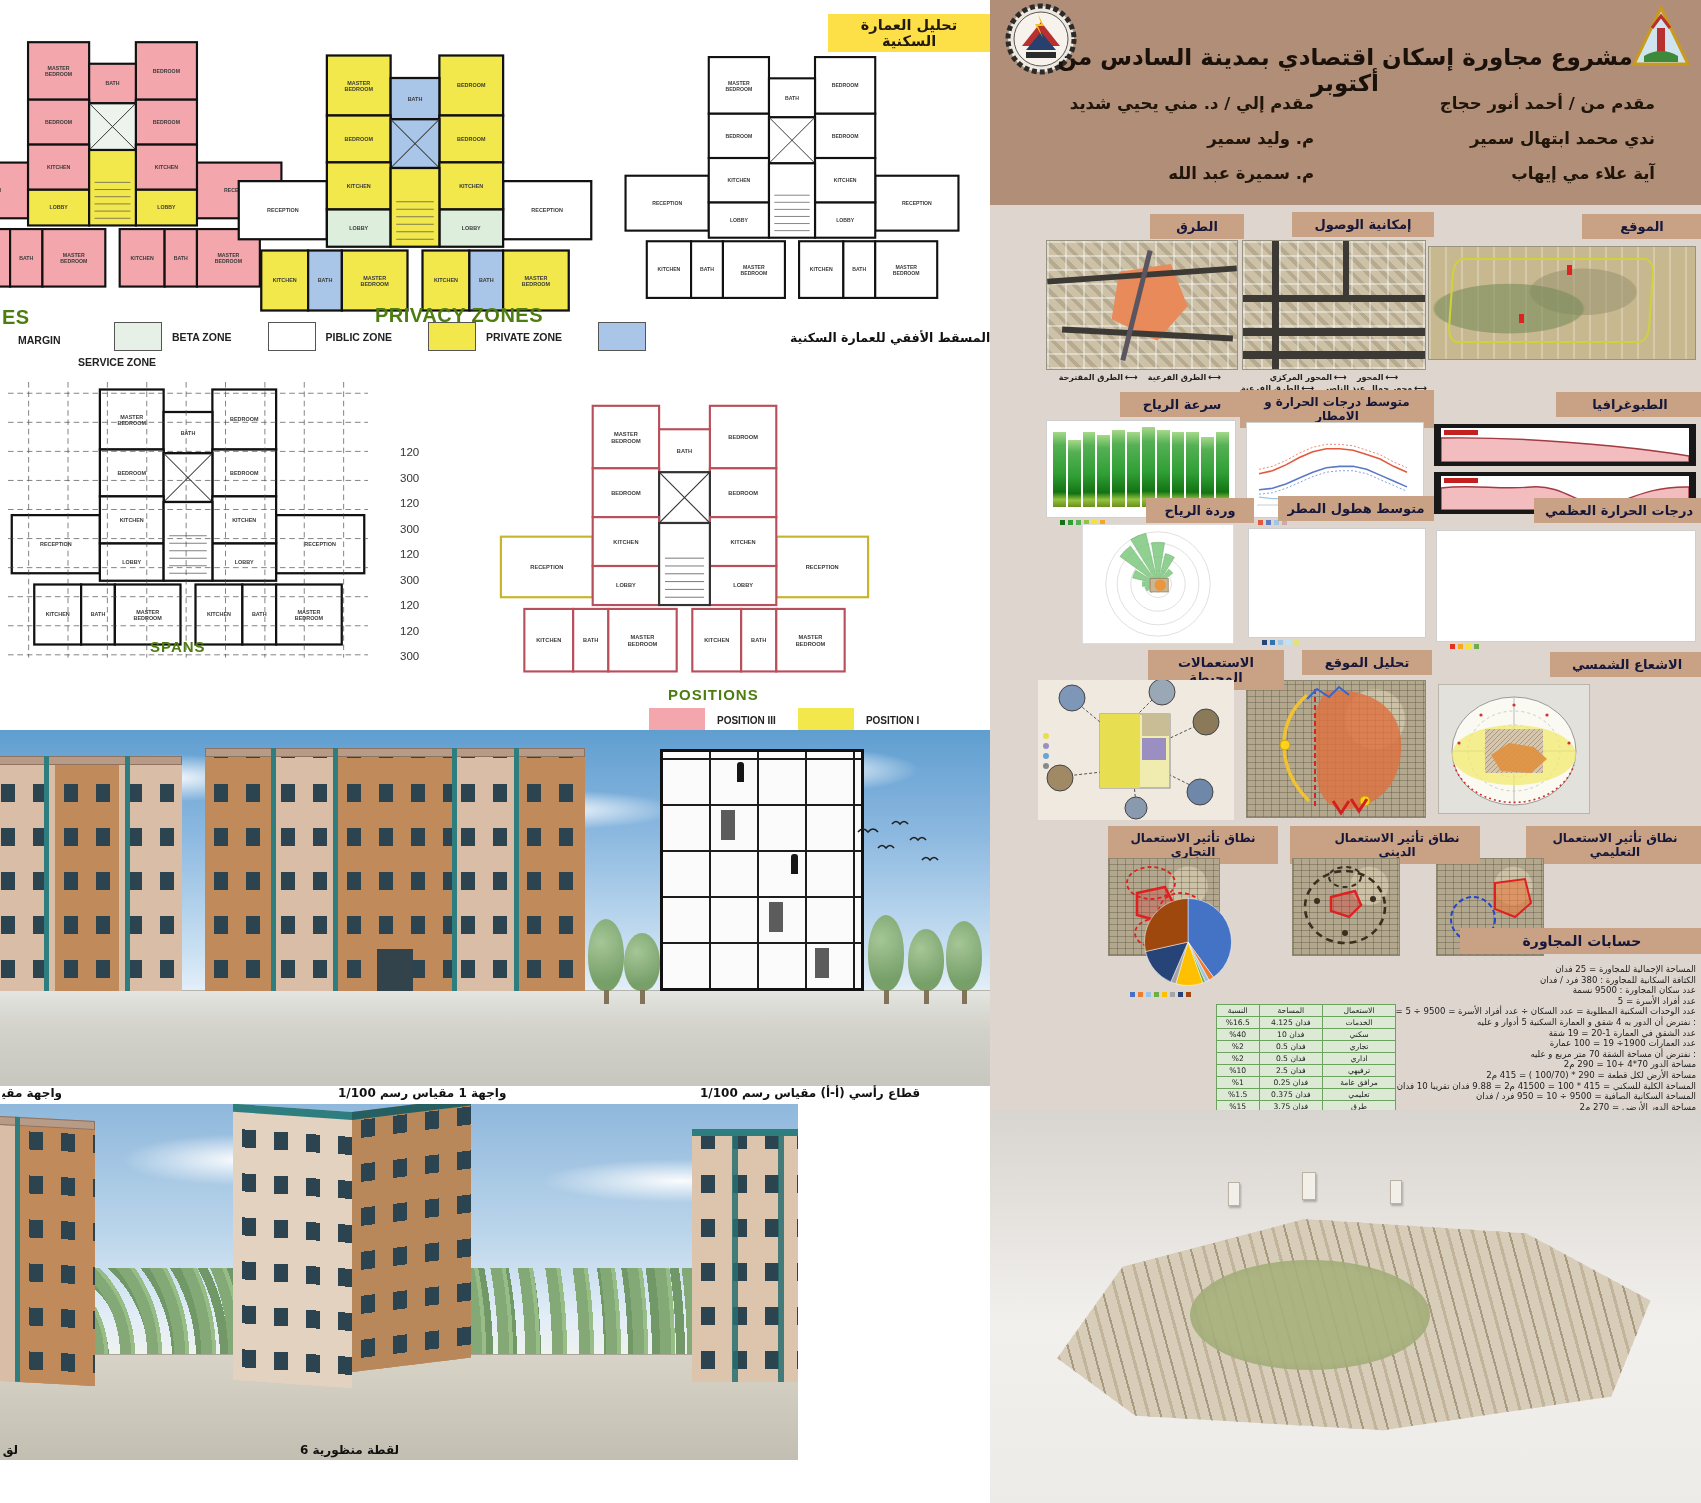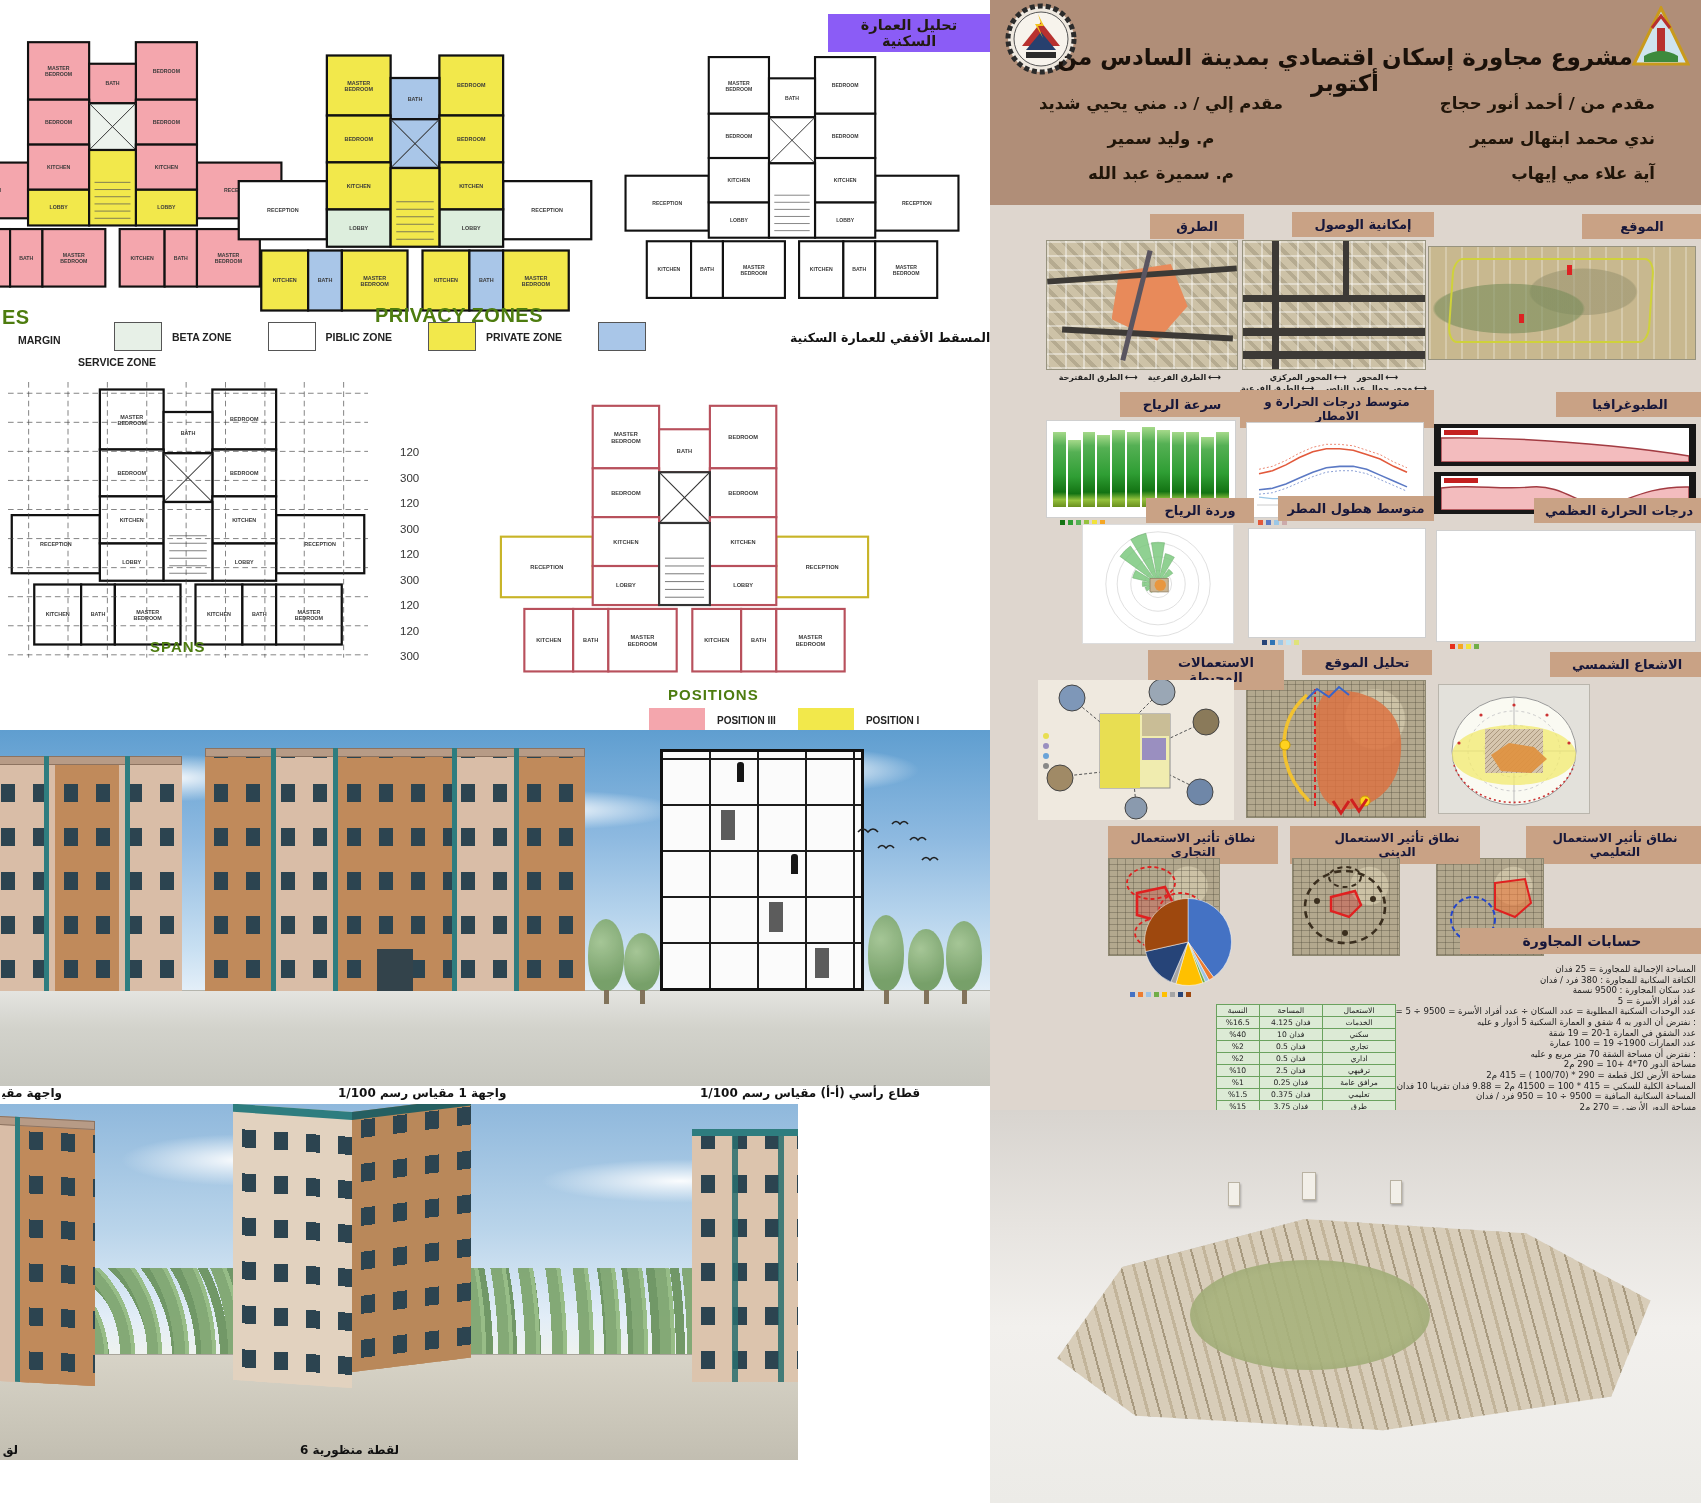--- a/index.html
+++ b/index.html
@@ -1,21 +1,21 @@
 <!DOCTYPE html>
 <html lang="ar"><head>
 <meta charset="utf-8">
 <style>
   html,body{margin:0;padding:0;background:#888;}
   .canvas{position:relative;width:1701px;height:1503px;background:#ffffff;overflow:hidden;
           font-family:"DejaVu Sans","Liberation Sans",sans-serif;}
   .abs{position:absolute;}
   
   .board{position:absolute;left:0;top:0;width:990px;height:1503px;background:#fff;}
-  .tan-chip{background:#8b5cf6;color:#221a12;font-weight:bold;font-size:14.5px;padding:3px 10px;direction:rtl;text-align:center;}
+  .tan-chip{background:#fde047;color:#221a12;font-weight:bold;font-size:14.5px;padding:3px 10px;direction:rtl;text-align:center;}
   .lat-head{font-family:"Liberation Sans",sans-serif;font-weight:bold;color:#4d7c0f;letter-spacing:.5px;}
   .sw{display:inline-block;border:1px solid #555;vertical-align:middle;}
   .lg-lab{font-family:"Liberation Sans",sans-serif;font-weight:bold;font-size:10.5px;color:#222;}
   .plan{position:absolute;}
   .plan svg{display:block;width:100%;height:auto;}
   .dimcol{position:absolute;display:flex;flex-direction:column;justify-content:space-between;
           font-family:"Liberation Sans",sans-serif;font-size:11.5px;color:#333;}
   .ar-cap{direction:rtl;font-weight:bold;font-size:12.5px;color:#111;white-space:nowrap;}
   
   .elev-strip{position:absolute;left:0;top:730px;width:990px;height:356px;overflow:hidden;
@@ -505,21 +505,21 @@
       <path d="M20,22 l9,-12 l9,12" fill="none" stroke="#b8312f" stroke-width="3"></path>
     </svg>
 
     <div class="p-title" style="left:40px;top:44px;width:630px;">مشروع مجاورة إسكان اقتصادي بمدينة السادس من أكتوبر</div>
 
     <div class="names" style="right:46px;top:86px;width:320px;">
       <div>مقدم من / أحمد أنور حجاج</div>
       <div>ندي محمد      ابتهال سمير</div>
       <div>آية علاء       مي إيهاب</div>
     </div>
-    <div class="names" style="left:26px;top:86px;width:290px;text-align:center;">
+    <div class="names" style="left:34px;top:86px;width:290px;">
       <div>مقدم إلي / د. مني يحيي شديد</div>
       <div>م. وليد سمير</div>
       <div>م. سميرة عبد الله</div>
     </div>
 
     <div class="sec-h" style="left:592px;top:214px;width:112px;">الموقع</div>
     <div class="thumb citymap" style="left:438px;top:246px;width:266px;height:112px;
          background-color:#c8b88f;background-image:radial-gradient(ellipse at 30% 55%,rgba(120,140,90,.6) 0 28%,transparent 29%),radial-gradient(ellipse at 58% 40%,rgba(150,145,110,.55) 0 24%,transparent 25%),repeating-linear-gradient(90deg,rgba(255,255,255,.25) 0 2px,transparent 2px 16px);">
       <div class="abs" style="left:8%;top:10%;right:16%;bottom:14%;border:2px solid #cfd23a;border-radius:10px/16px;transform:skewX(-4deg);"></div>
       <div class="abs" style="left:52%;top:16%;width:5px;height:10px;background:#d22;"></div>

